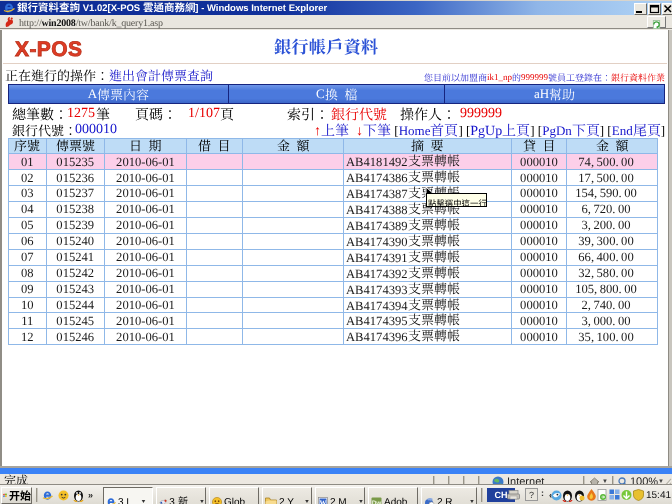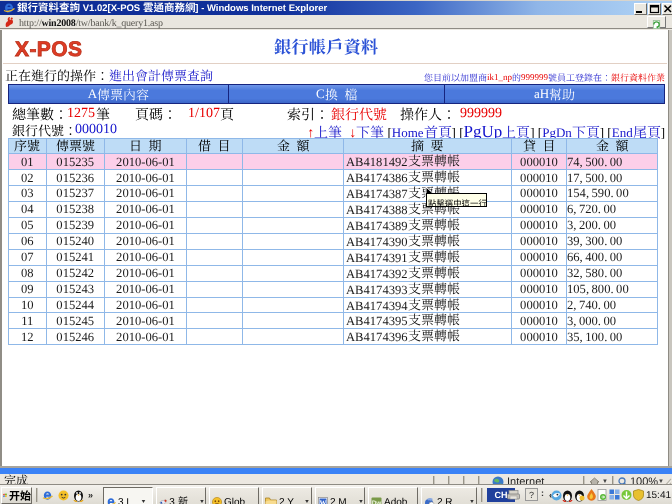--- a/index.html
+++ b/index.html
@@ -21,21 +21,21 @@
  border-top:6px solid #3b82f6;box-shadow:0 -2px 0 #A8A49C}
 #taskbar{position:absolute;left:0;top:484px;width:672px;height:20px;
  background:linear-gradient(#F4F2EE,#DEDBD2);border-top:1px solid #8E8B84}
 .sep{position:absolute;width:2px;background:#C9C5BD;border-left:1px solid #989488}
 .red{color:#E80000}.blu{color:#1414CC}
 .bbtn{height:18px;background:linear-gradient(#6E96E8,#4B79DC 30%,#4B79DC 75%,#3C66C8);display:flex;align-items:center;justify-content:center;color:#fff}
 table{border-collapse:collapse;table-layout:fixed}
 td{border:1px solid #8FB8E8;height:15.2px;line-height:14.4px;padding:0;font-size:12.6px;font-family:"Liberation Serif",serif;color:#1a1a1a;overflow:hidden;white-space:nowrap}
 .thd td{background:#BEDCF6;height:15px}
 .pink td{background:#FCCFE9}
-.ctr{text-align:center}.rgt{text-align:left;padding-right:12px}.lft{padding-left:2px}
+.ctr{text-align:center}.rgt{text-align:center;padding-right:12px}.lft{padding-left:2px}
 .ser{font-family:"Liberation Serif",serif}
 .tbt{position:absolute;top:2px;width:50px;height:30px;background:linear-gradient(#EDEAE3,#D9D6CC);border:1px solid #fff;border-right-color:#6E6B64;border-bottom-color:#6E6B64;display:flex;align-items:center;padding-left:2px}
 .tbt.act{background:#F7F6F2;border:1px solid #6E6B64;border-right-color:#fff;border-bottom-color:#fff}
 .tlb{font-size:10px;color:#000;margin-left:2px;white-space:nowrap}
 .drp{font-size:6px;color:#333;margin-left:3px;transform:scaleY(0.85)}
 </style></head><body>
 <div id="screen">
 <svg width="0" height="0" style="position:absolute">
       <defs>
         <path id="g0" d="M70 266C87 210 103 136 108 89L190 112C184 159 166 231 148 287ZM821 532V452H594V532ZM821 629H594V707H821ZM476 -92C499 -75 535 -59 733 1C729 27 723 74 723 106L594 72V349H645C690 159 764 5 899 -78C917 -46 954 2 981 25C921 55 872 102 833 159C876 186 925 221 966 254L889 339C862 310 822 276 785 248C770 280 758 314 748 349H937V810H478V74C478 35 457 19 437 10C453 -14 471 -63 476 -92ZM239 853C190 764 105 679 24 624C40 596 65 533 72 507L110 537V496H195V424H57V320H195V78L38 48L66 -68C172 -42 311 -7 442 27L431 127L374 115C390 157 410 222 428 278L340 301C334 250 317 178 304 131L366 113L299 99V320H431V424H299V496H387V581L401 565L472 650C438 688 379 741 320 786L337 816ZM175 597C206 629 235 664 262 700C301 667 341 629 372 597Z"></path>
@@ -361,21 +361,21 @@
           </svg><span class="red" style="font-size:14px">↓</span><svg class="cj" width="28.0" height="14.0" style="vertical-align:-0.12em;">
             <g fill="#1F1FCC" transform="translate(0,12.32) scale(0.014000,-0.014000)">
               <use href="#g64" x="0"></use>
               <use href="#g55" x="1000"></use>
             </g>
           </svg><span class="ser" style="font-size:13px">&nbsp;[</span><span class="ser blu" style="font-size:13px">Home</span><svg class="cj" width="28.0" height="14.0" style="vertical-align:-0.12em;">
             <g fill="#1F1FCC" transform="translate(0,12.32) scale(0.014000,-0.014000)">
               <use href="#g65" x="0"></use>
               <use href="#g57" x="1000"></use>
             </g>
-          </svg><span class="ser" style="font-size:13px">]&nbsp;[</span><span class="ser blu" style="font-size:17px">PgUp</span><svg class="cj" width="28.0" height="14.0" style="vertical-align:-0.12em;">
+          </svg><span class="ser" style="font-size:13px">]&nbsp;[</span><span class="ser blu" style="font-size:14px">PgUp</span><svg class="cj" width="28.0" height="14.0" style="vertical-align:-0.12em;">
             <g fill="#1F1FCC" transform="translate(0,12.32) scale(0.014000,-0.014000)">
               <use href="#g63" x="0"></use>
               <use href="#g57" x="1000"></use>
             </g>
           </svg><span class="ser" style="font-size:13px">]&nbsp;[</span><span class="ser blu" style="font-size:13px">PgDn</span><svg class="cj" width="28.0" height="14.0" style="vertical-align:-0.12em;">
             <g fill="#1F1FCC" transform="translate(0,12.32) scale(0.014000,-0.014000)">
               <use href="#g64" x="0"></use>
               <use href="#g57" x="1000"></use>
             </g>
           </svg><span class="ser" style="font-size:13px">]&nbsp;[</span><span class="ser blu" style="font-size:13px">End</span><svg class="cj" width="28.0" height="14.0" style="vertical-align:-0.12em;">

